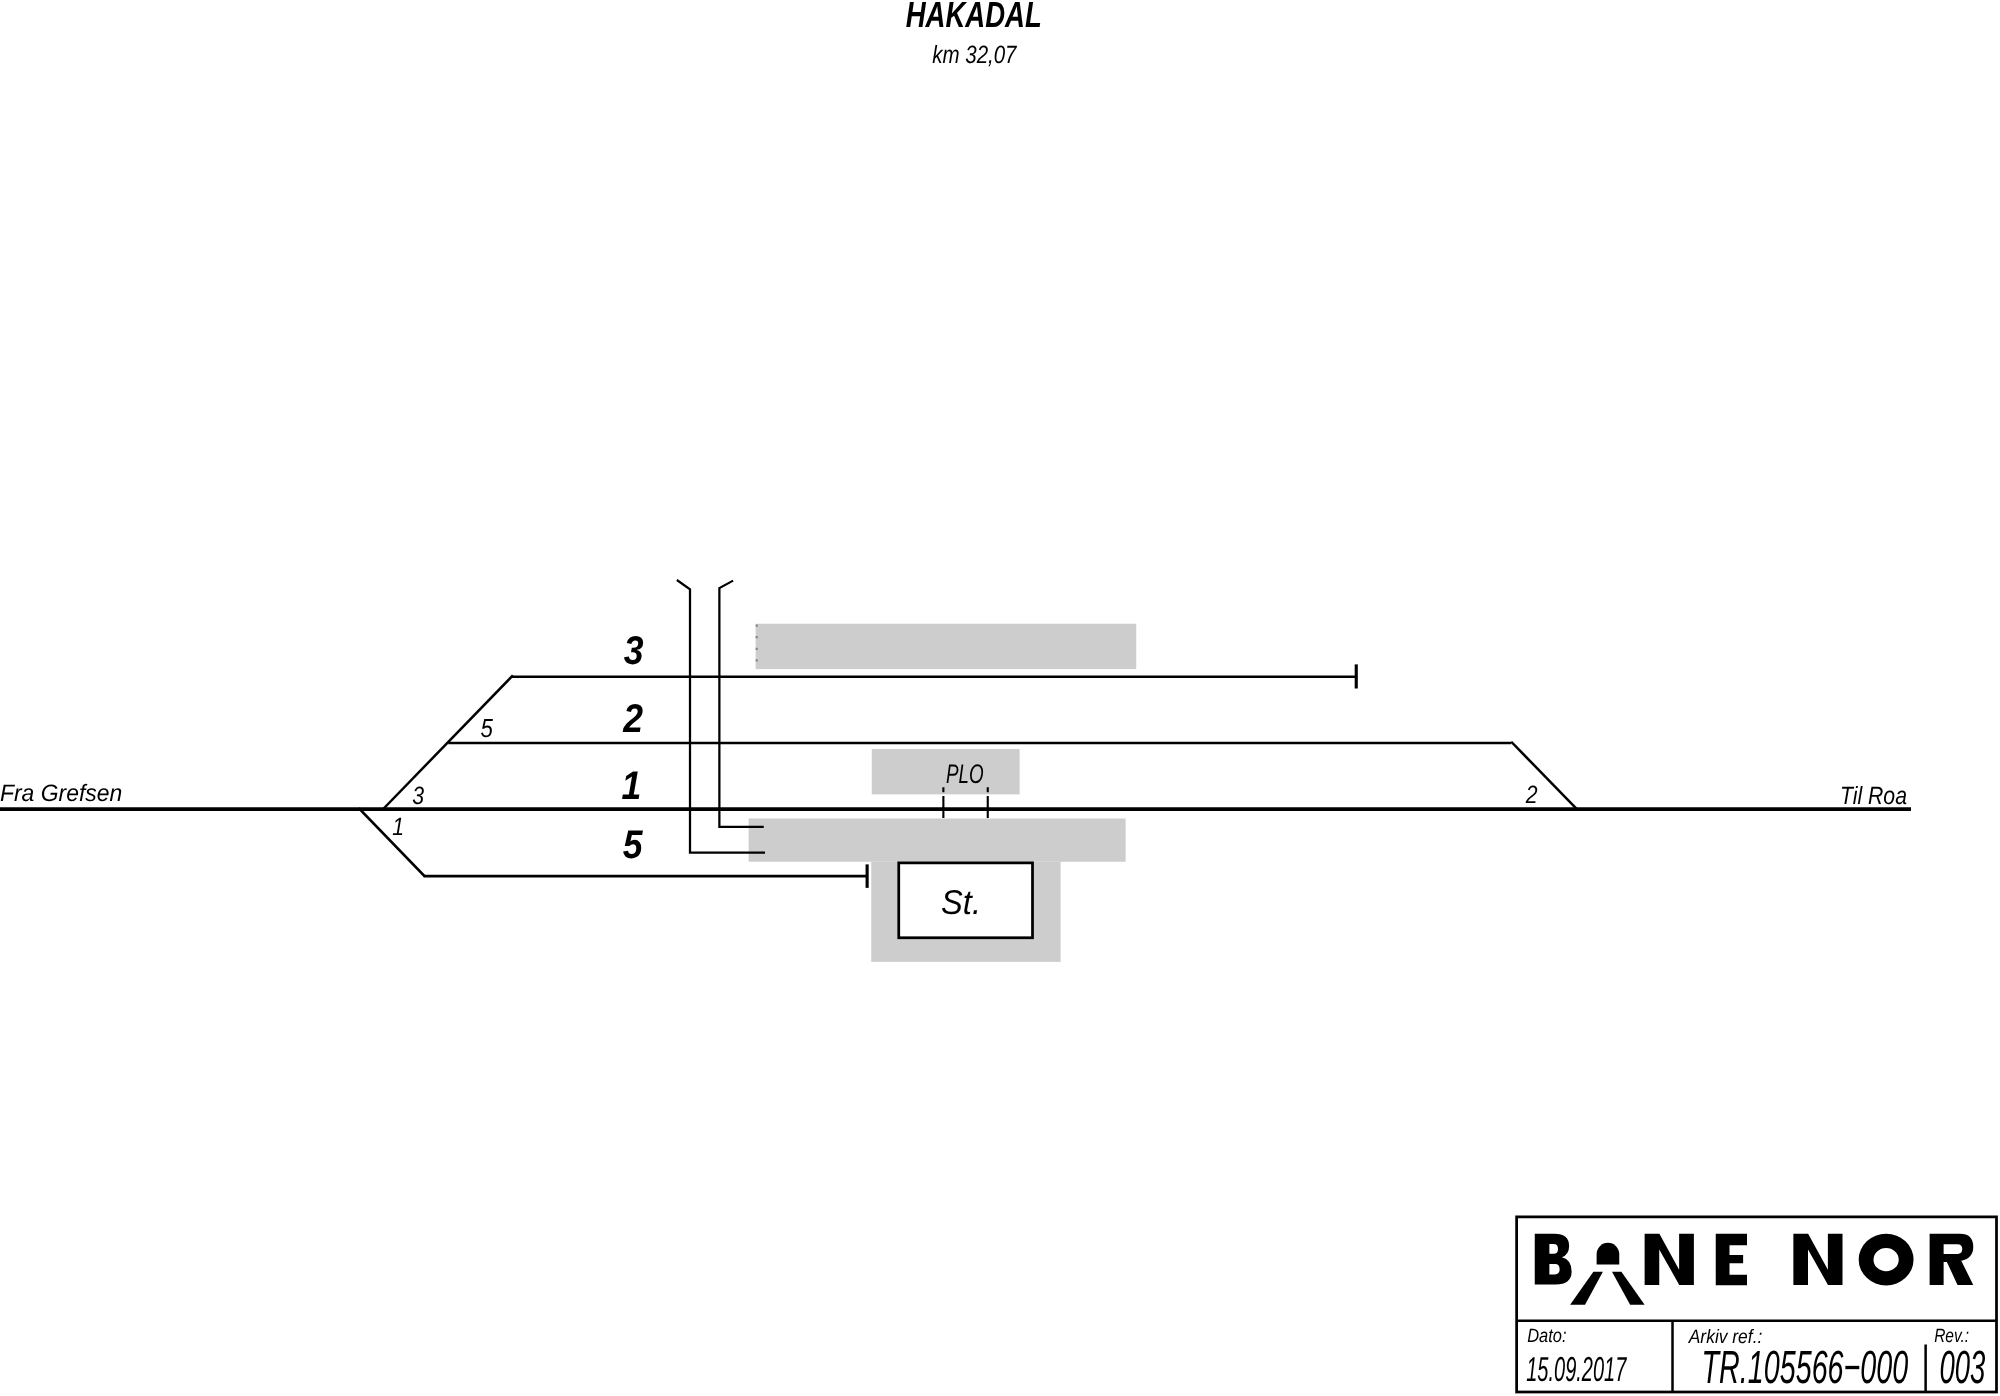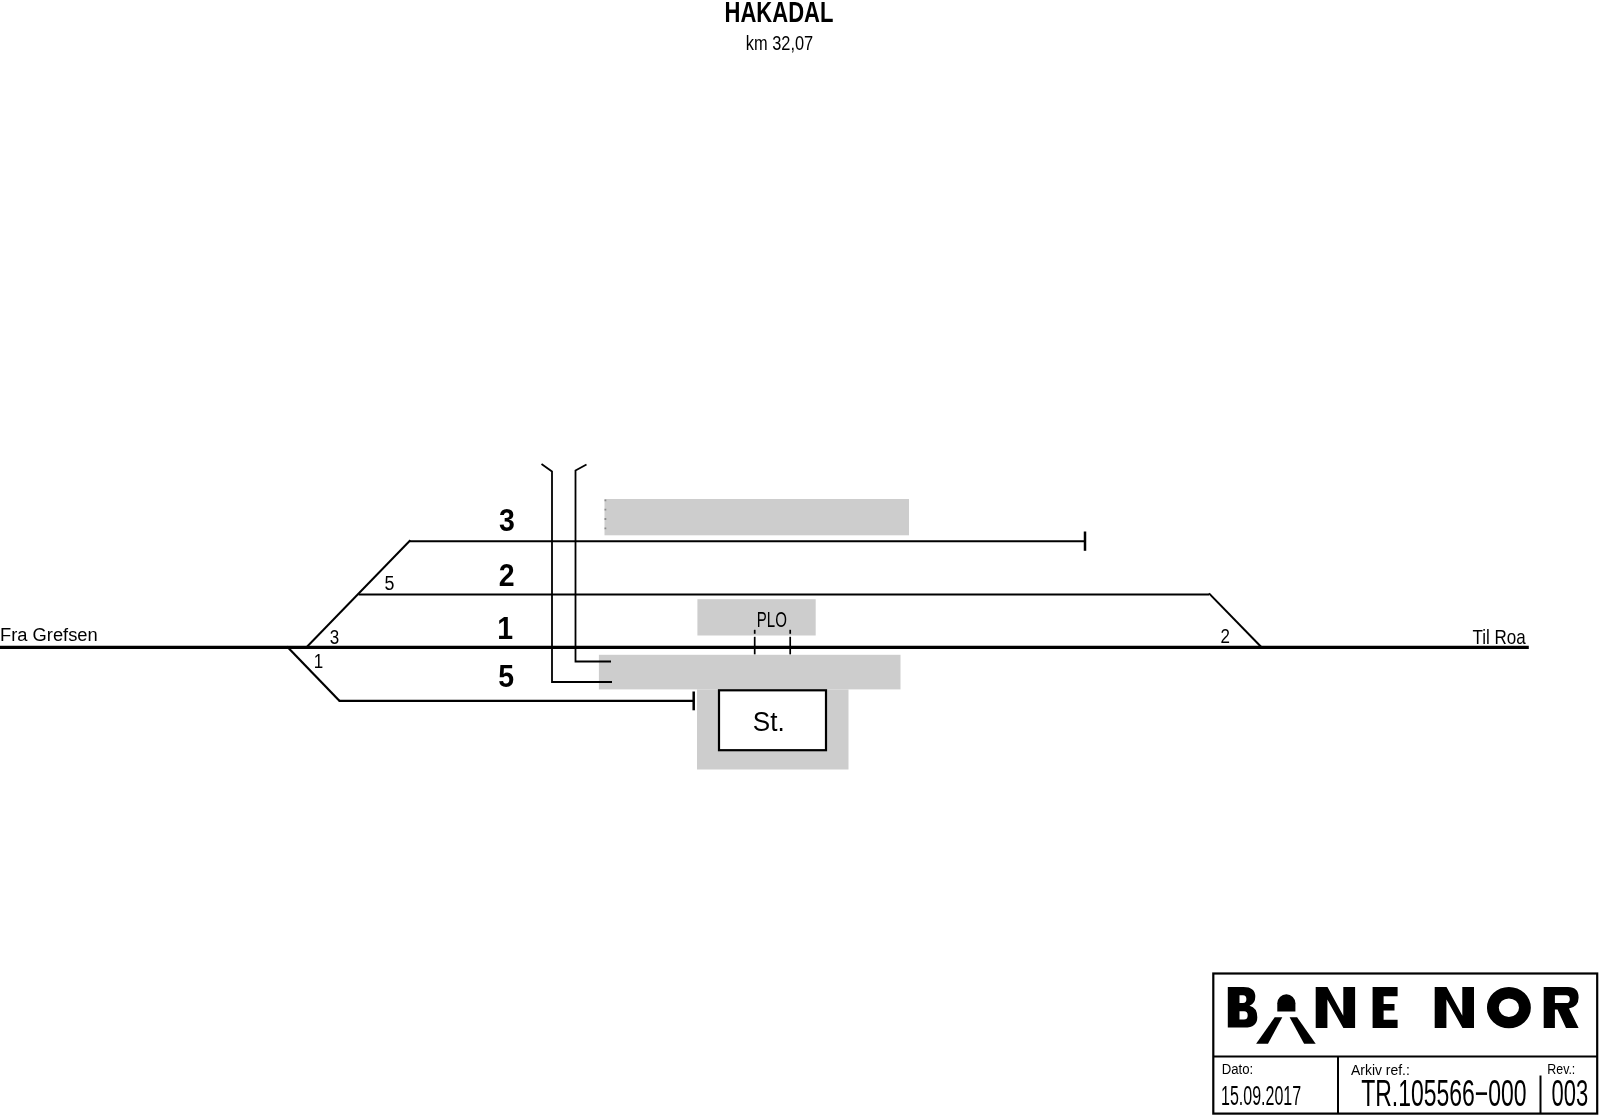--- a/index.html
+++ b/index.html
@@ -1,16 +1,16 @@
 <!DOCTYPE html>
 <html><head>
 <meta charset="utf-8">
 <style>
 html,body{margin:0;padding:0;background:#fff;}
-#page{position:relative;width:1600px;height:1117px;background:#fff;font-family:"Liberation Sans",sans-serif;overflow:hidden;}
+#page{position:relative;width:1600px;height:1117px;background:#fff;font-family:"Liberation Sans",sans-serif;overflow:hidden;font-style:italic;}
 svg{position:absolute;left:0;top:0;}
 text{fill:#000;}
 </style>
 </head>
 <body>
 <div id="page">
 <svg width="1600" height="1117" viewBox="0 0 1600 1117">
 
 <g transform="translate(779,21.5) scale(0.760,1)">
         <text text-anchor="middle" font-size="29" font-weight="bold">HAKADAL</text>

